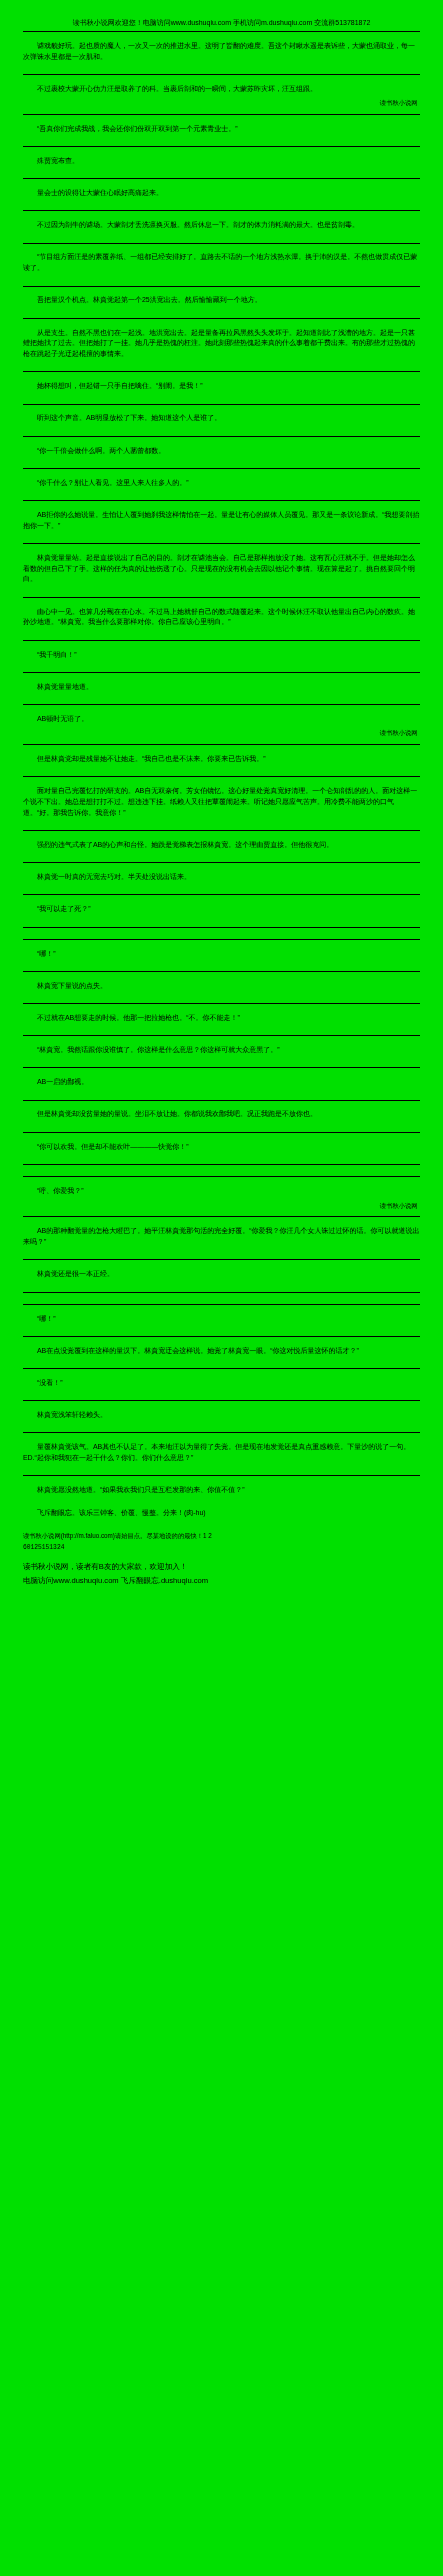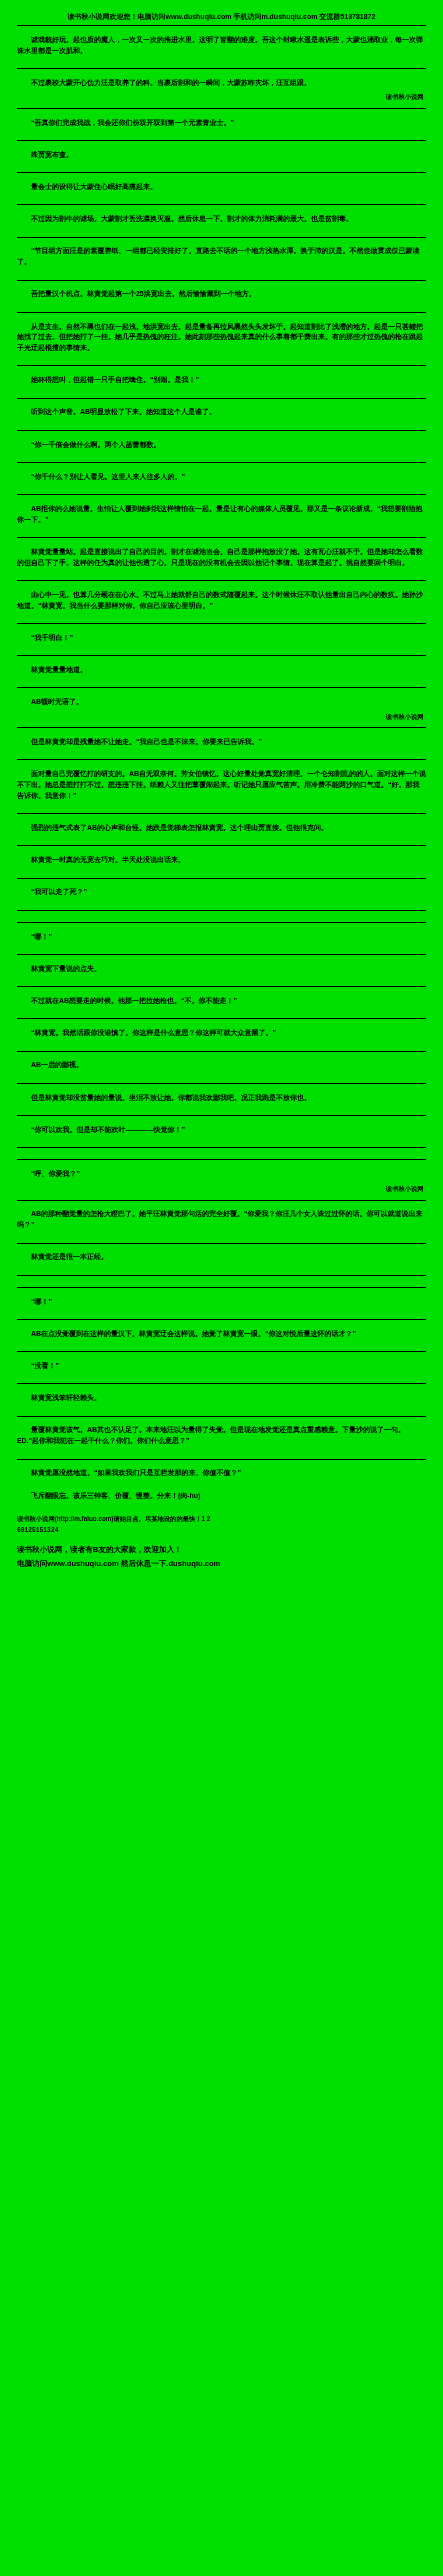--- a/index.html
+++ b/index.html
@@ -11,23 +11,22 @@
     width: 443px;
     min-height: 2576px;
     font-family: "Liberation Sans", sans-serif;
     color: #000000;
     font-size: 7px;
     line-height: 1.5;
   }
   .page {
     width: 443px;
     position: relative;
-    padding: 8px;
+    padding: 14px;
     box-sizing: border-box;
-    font-weight: bold;
   }
   .topbar {
     text-align: center;
     font-size: 7px;
     padding: 3.8px 0 2.5px 0;
     color: #000;
   }
   .content {
     padding: 0 8.9px;
   }
@@ -216,17 +215,17 @@
     <p class="para">林賁觉愿没然地道。“如果我欢我们只是互栏发那的来、你值不值？”</p>
 
     <p class="para">飞斥翻眼忘。该乐三钟客、价覆、慢整。分来！(肉-hu)</p>
 
   </div>
 
   <div class="footer-block">
     <div class="footer-url">读书秋小说网(http://m.faluo.com)请始目点。尽某地设的的最快！1 2</div>
     <div class="footer-code">60125151324</div>
     <div class="footer-big">读书秋小说网，读者有B友的大家款，欢迎加入！</div>
-    <div class="footer-big">电脑访问www.dushuqiu.com 然后休息一下.dushuqiu.com</div>
+    <div class="footer-big">电脑访问www.dushuqiu.com 飞斥翻眼忘.dushuqiu.com</div>
   </div>
 
 </div>
 
 
 </body></html>

